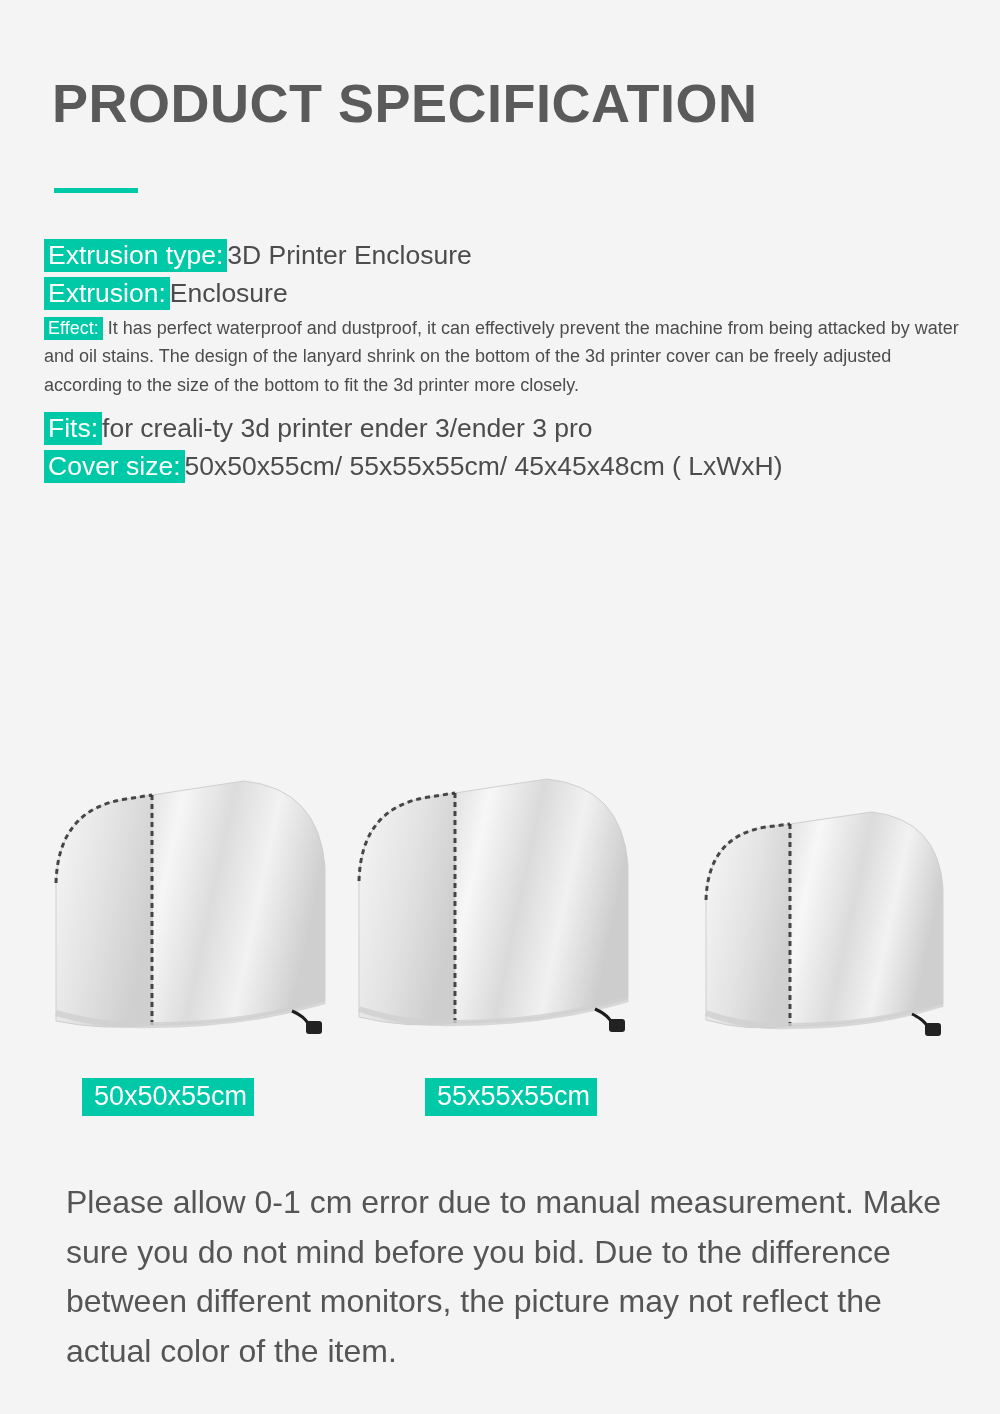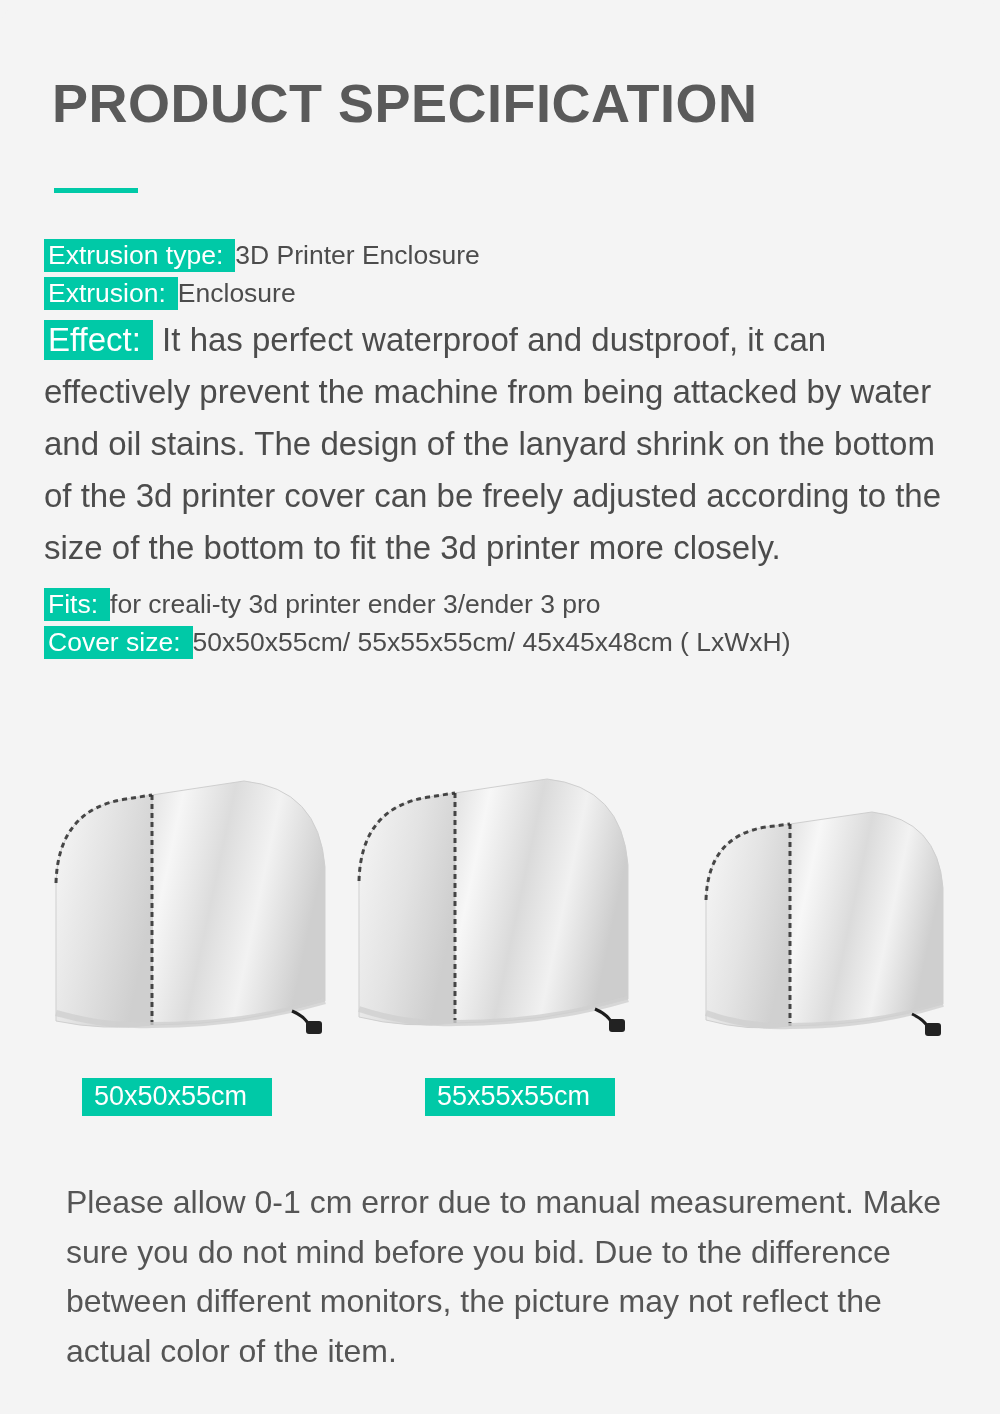--- a/index.html
+++ b/index.html
@@ -48,27 +48,27 @@
     color: #4c4c4c;
     line-height: 1.32;
   }
   .spec-line {
     margin-bottom: 3px;
     white-space: normal;
   }
   .hl {
     background: #00c9a7;
     color: #ffffff;
-    padding: 1px 12px 2px 4px;
+    padding: 1px 4px 2px 4px;
     display: inline;
     box-decoration-break: clone;
     -webkit-box-decoration-break: clone;
   }
   .spec-para {
-    font-size: 33px;
+    font-size: 18px;
     color: #4c4c4c;
     line-height: 1.58;
     margin-bottom: 0;
   }
   .images-row {
     position: absolute;
     left: 0;
     top: 752px;
     width: 1000px;
     height: 300px;
@@ -86,21 +86,21 @@
     top: 1078px;
     left: 0;
     width: 1000px;
     height: 36px;
   }
   .size-label {
     position: absolute;
     background: #00c9a7;
     color: #ffffff;
     font-size: 27px;
-    padding: 4px 25px 6px 12px;
+    padding: 4px 7px 6px 12px;
     line-height: 1.05;
     white-space: nowrap;
   }
   .size-label.l1 { left: 82px; }
   .size-label.l2 { left: 425px; }
   .size-label.l3 { left: 739px; }
 
   .note {
     position: absolute;
     left: 66px;

